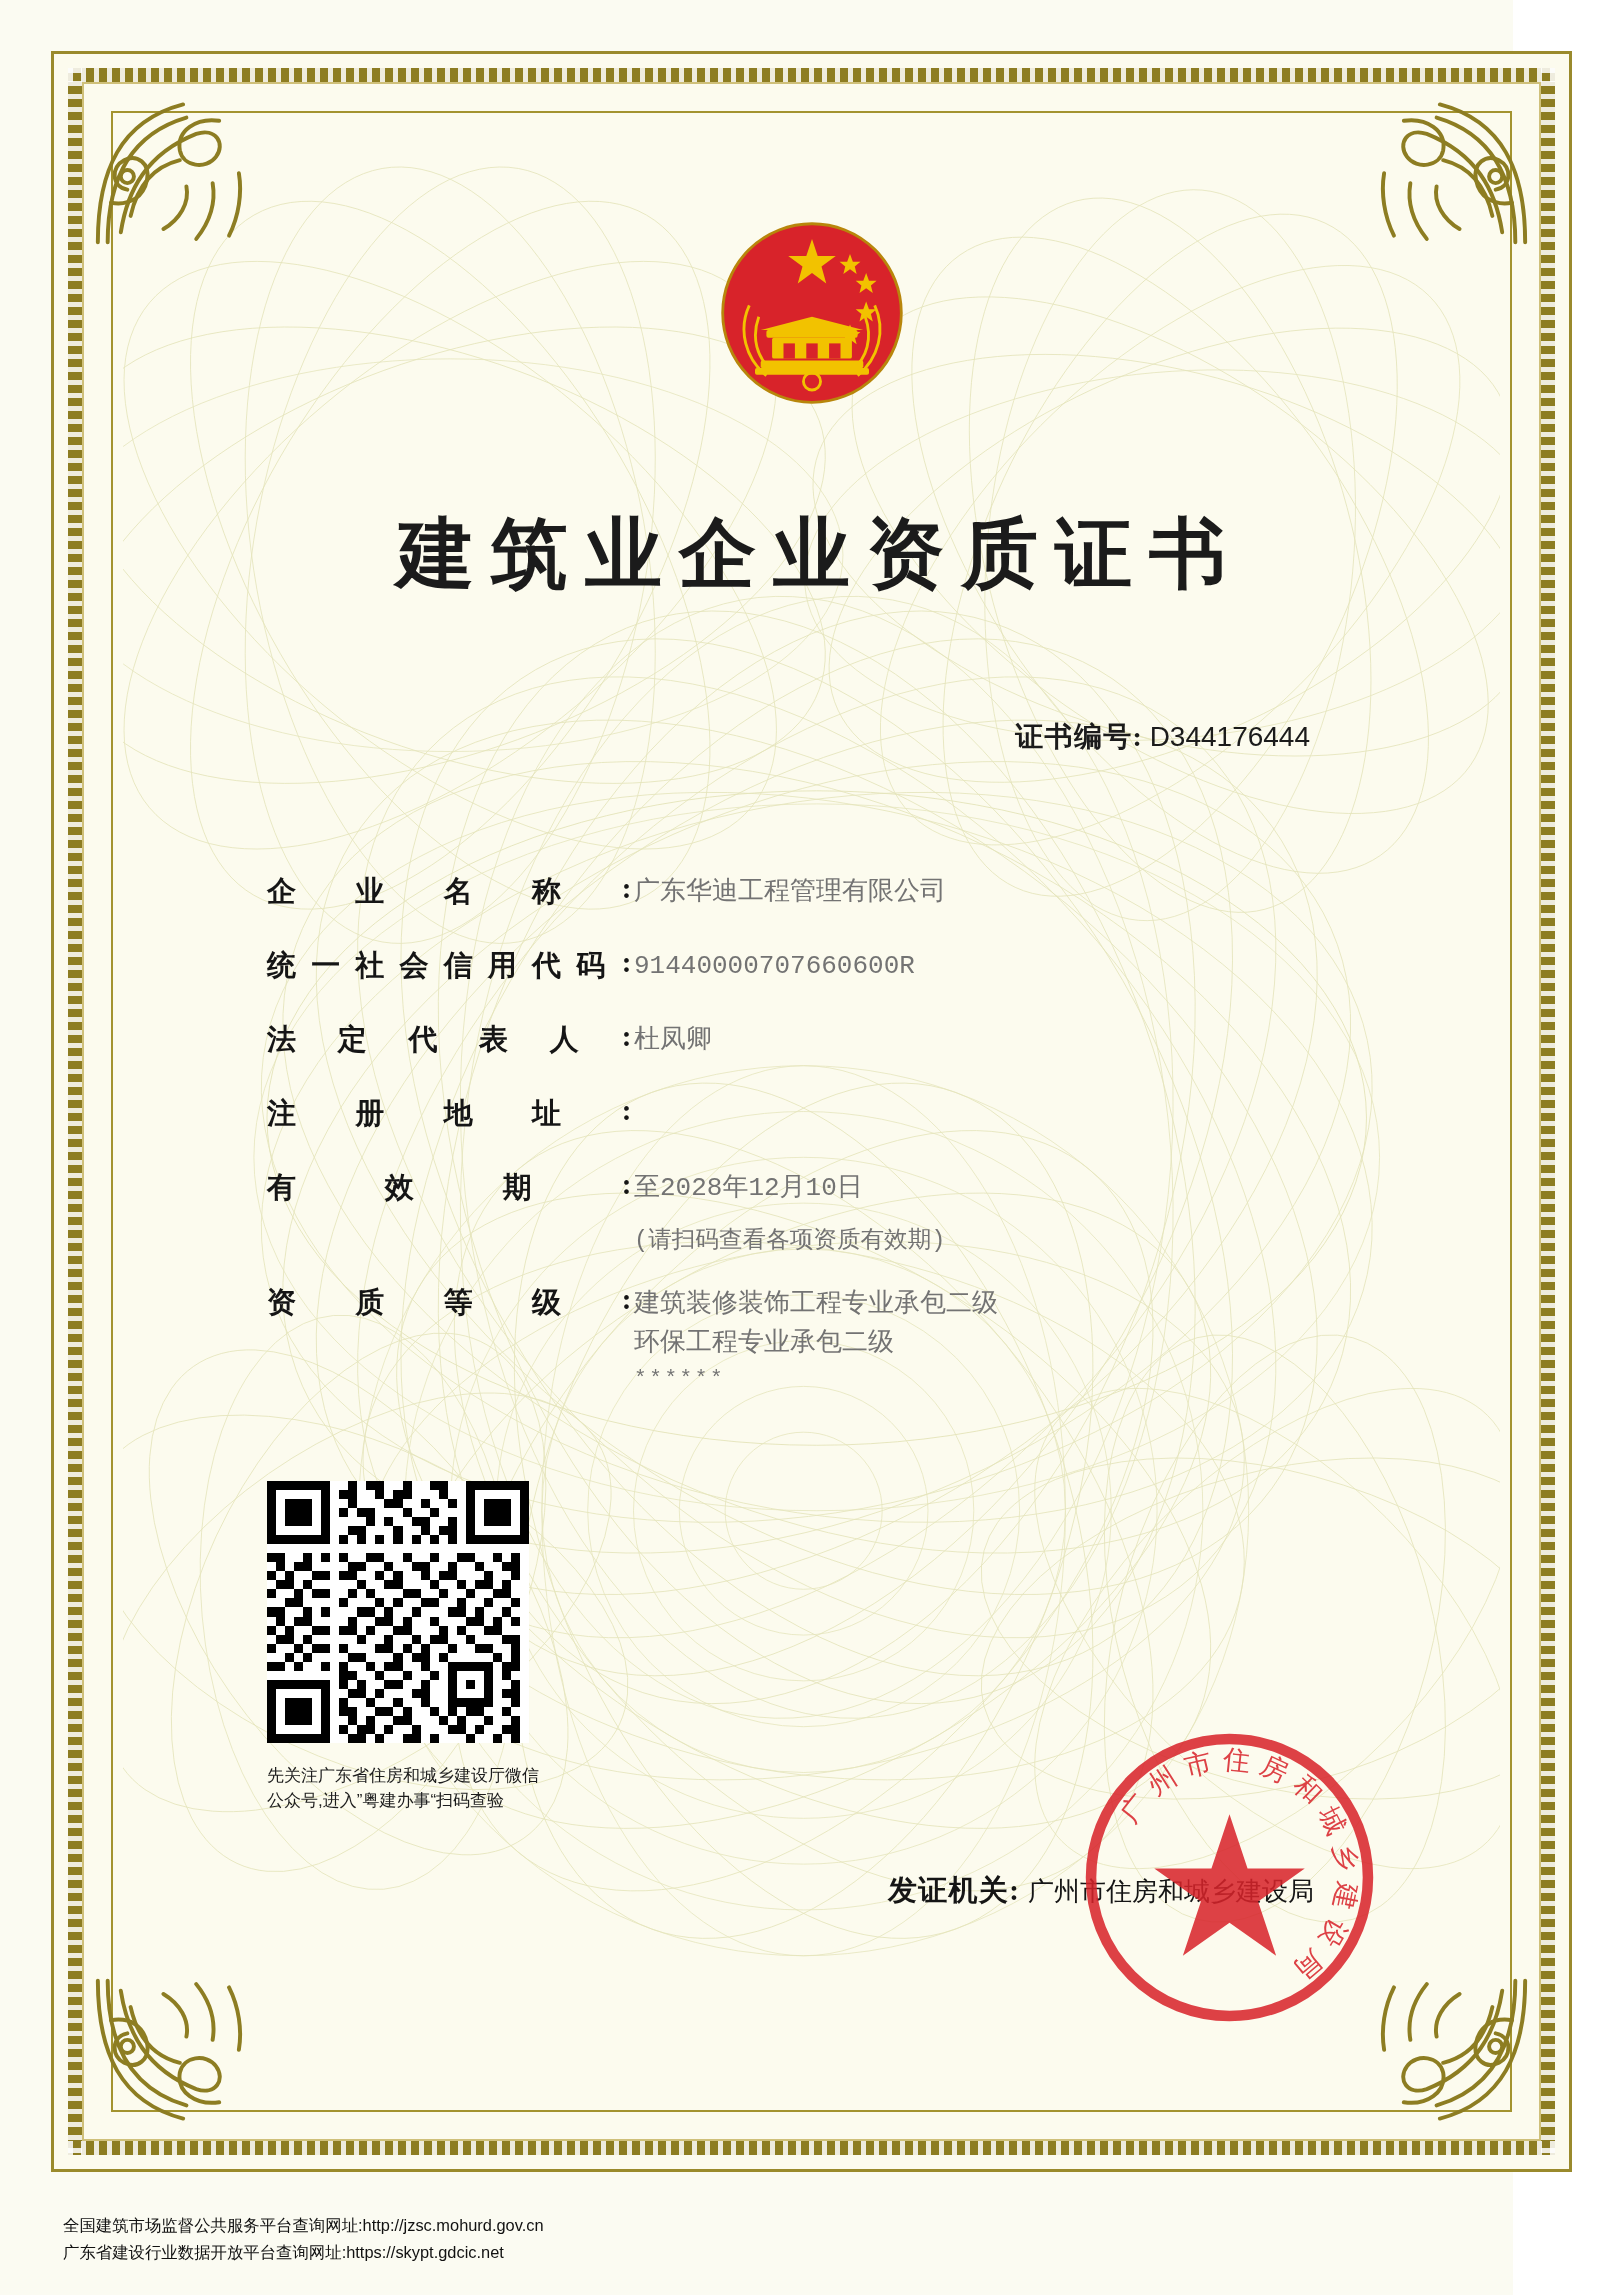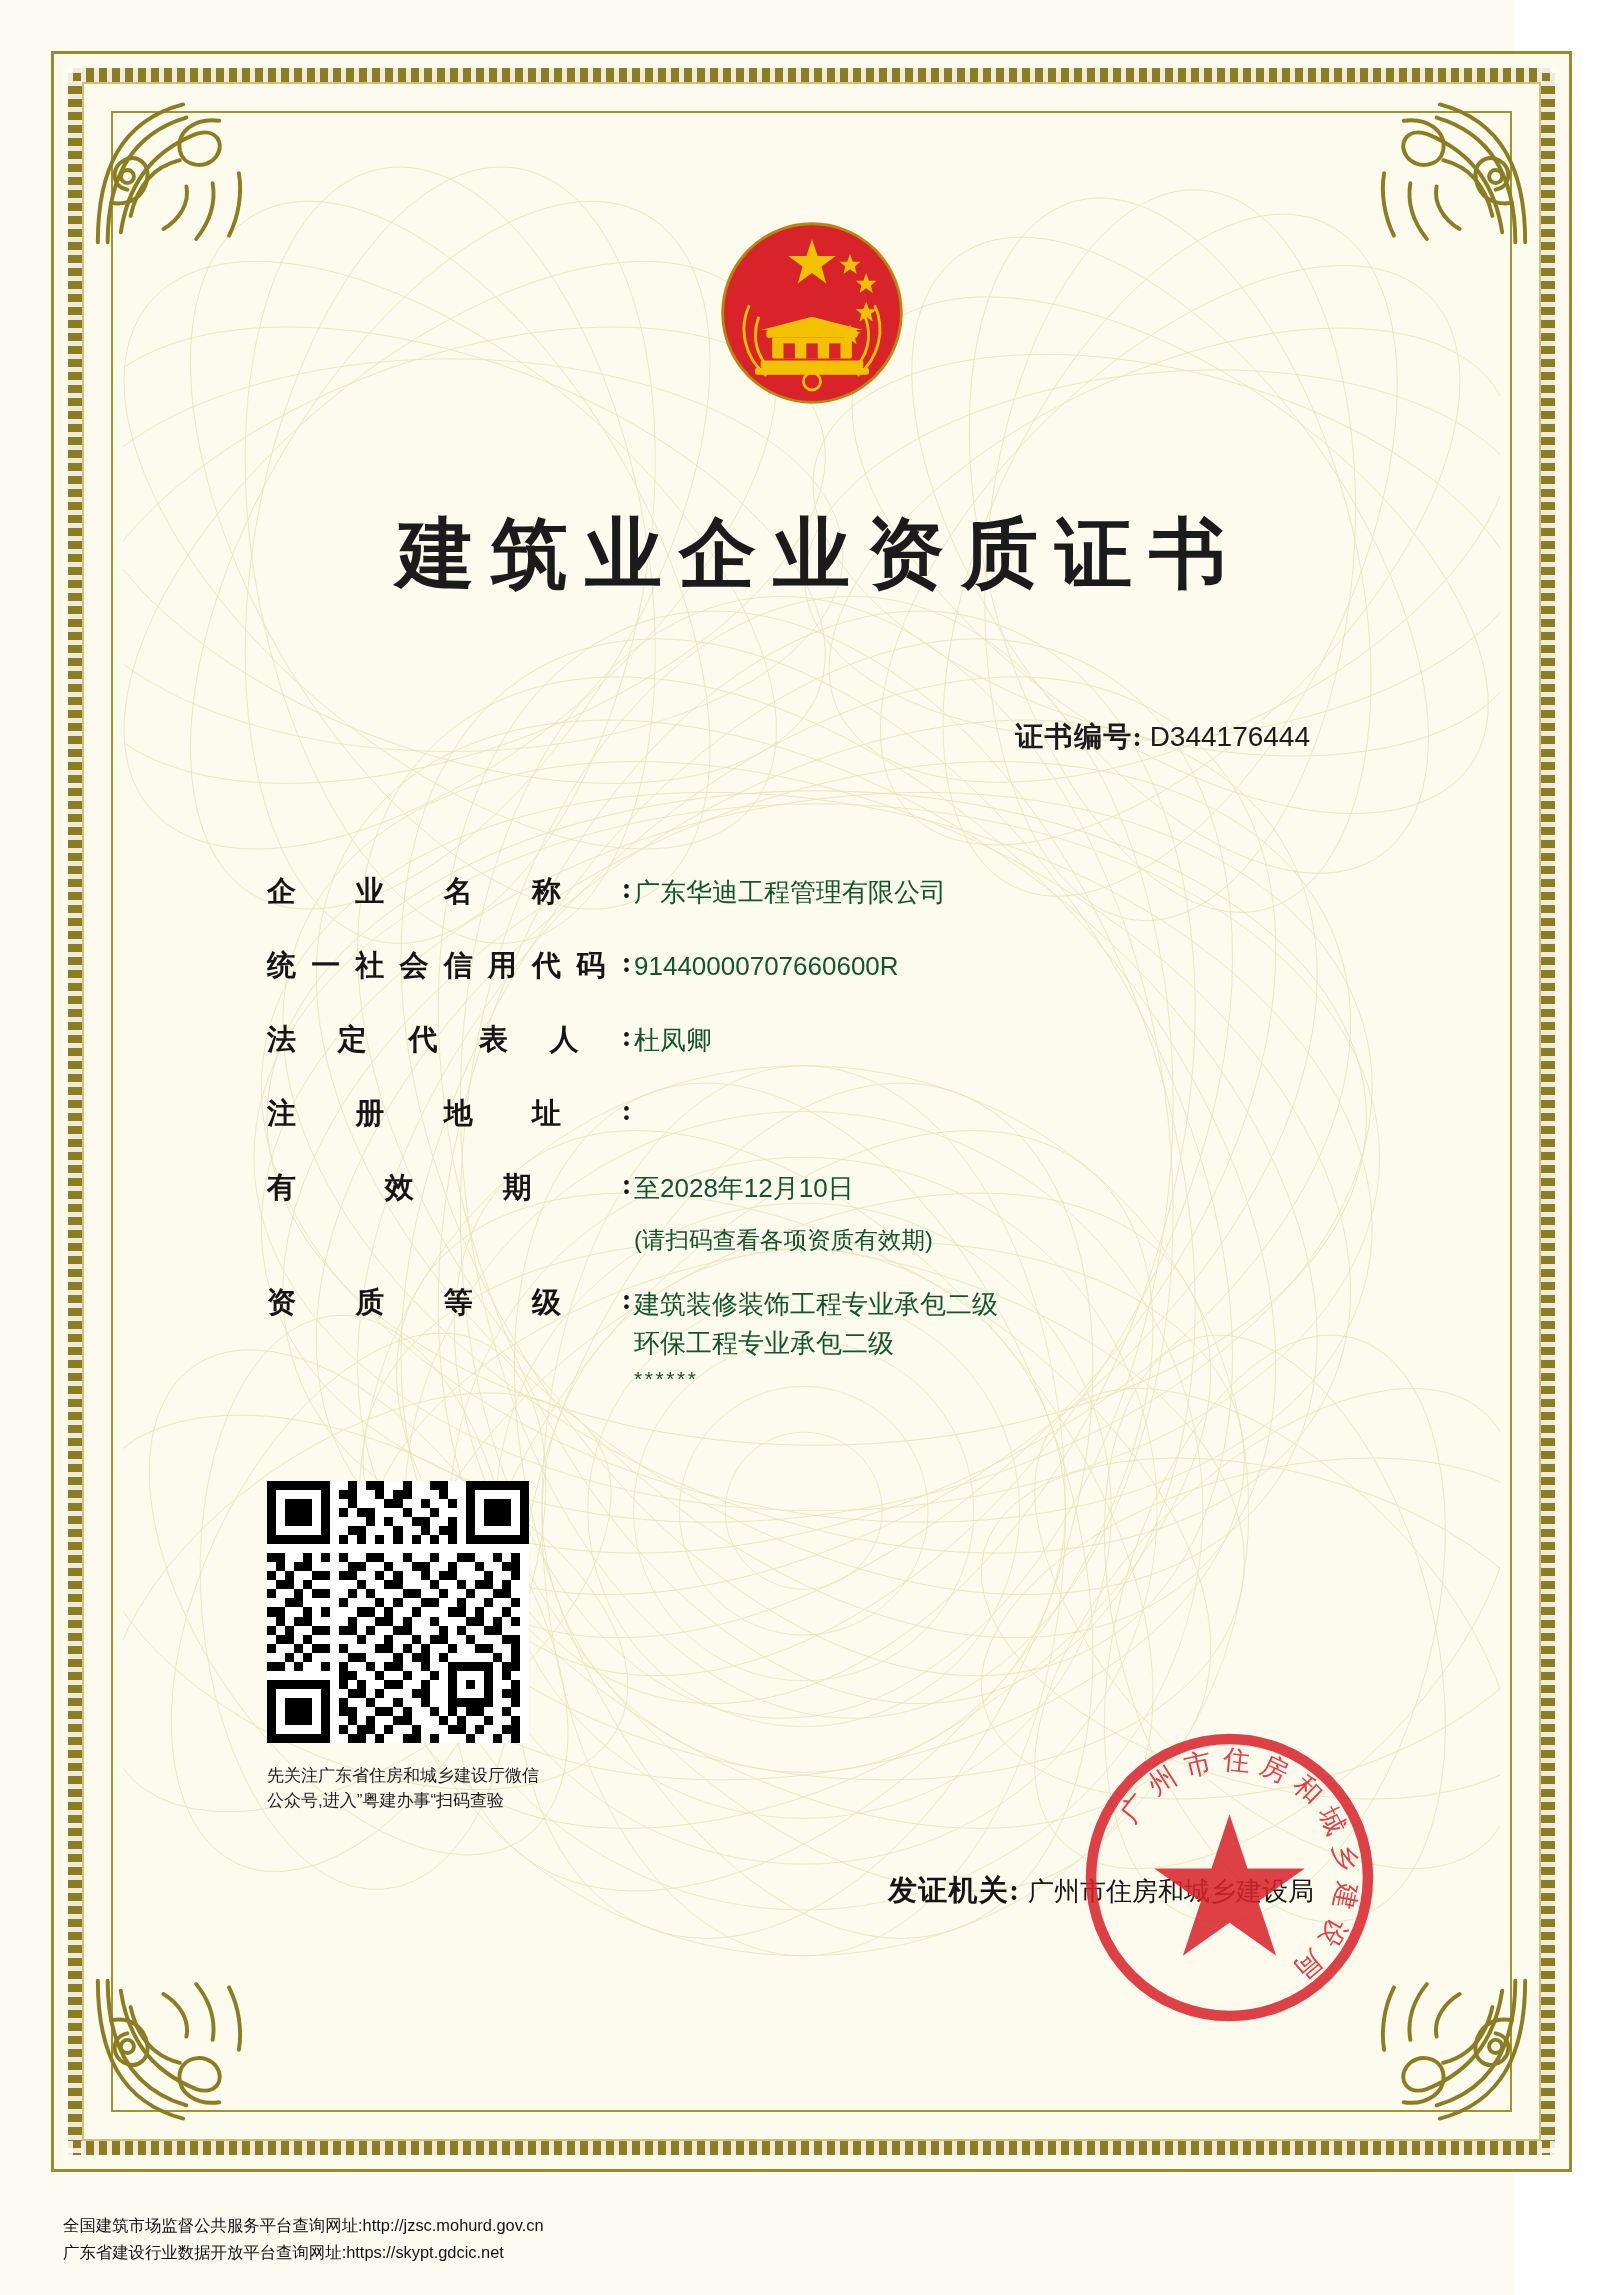--- a/index.html
+++ b/index.html
@@ -166,23 +166,24 @@
     color: #151515;
     display: flex;
     justify-content: space-between;
     box-sizing: border-box;
     padding-right: 2.6px;
   }
   .row .flabel .ch { display: inline-block; }
   .row .flabel .colon { margin-left: 1.3px; }
   .row .fvalue {
     font-size: 26px;
-    color: #14532d;
+    color: #737373;
     line-height: 1.35;
     padding-top: 3.3px;
+    font-family: Liberation Mono, monospace;
   }
   .row .fvalue .sub {
     display: block;
     font-size: 23.6px;
     margin-top: 19px;
   }
   .row .fvalue .stars {
     display: block;
     font-size: 21px;
     letter-spacing: 2.6px;

